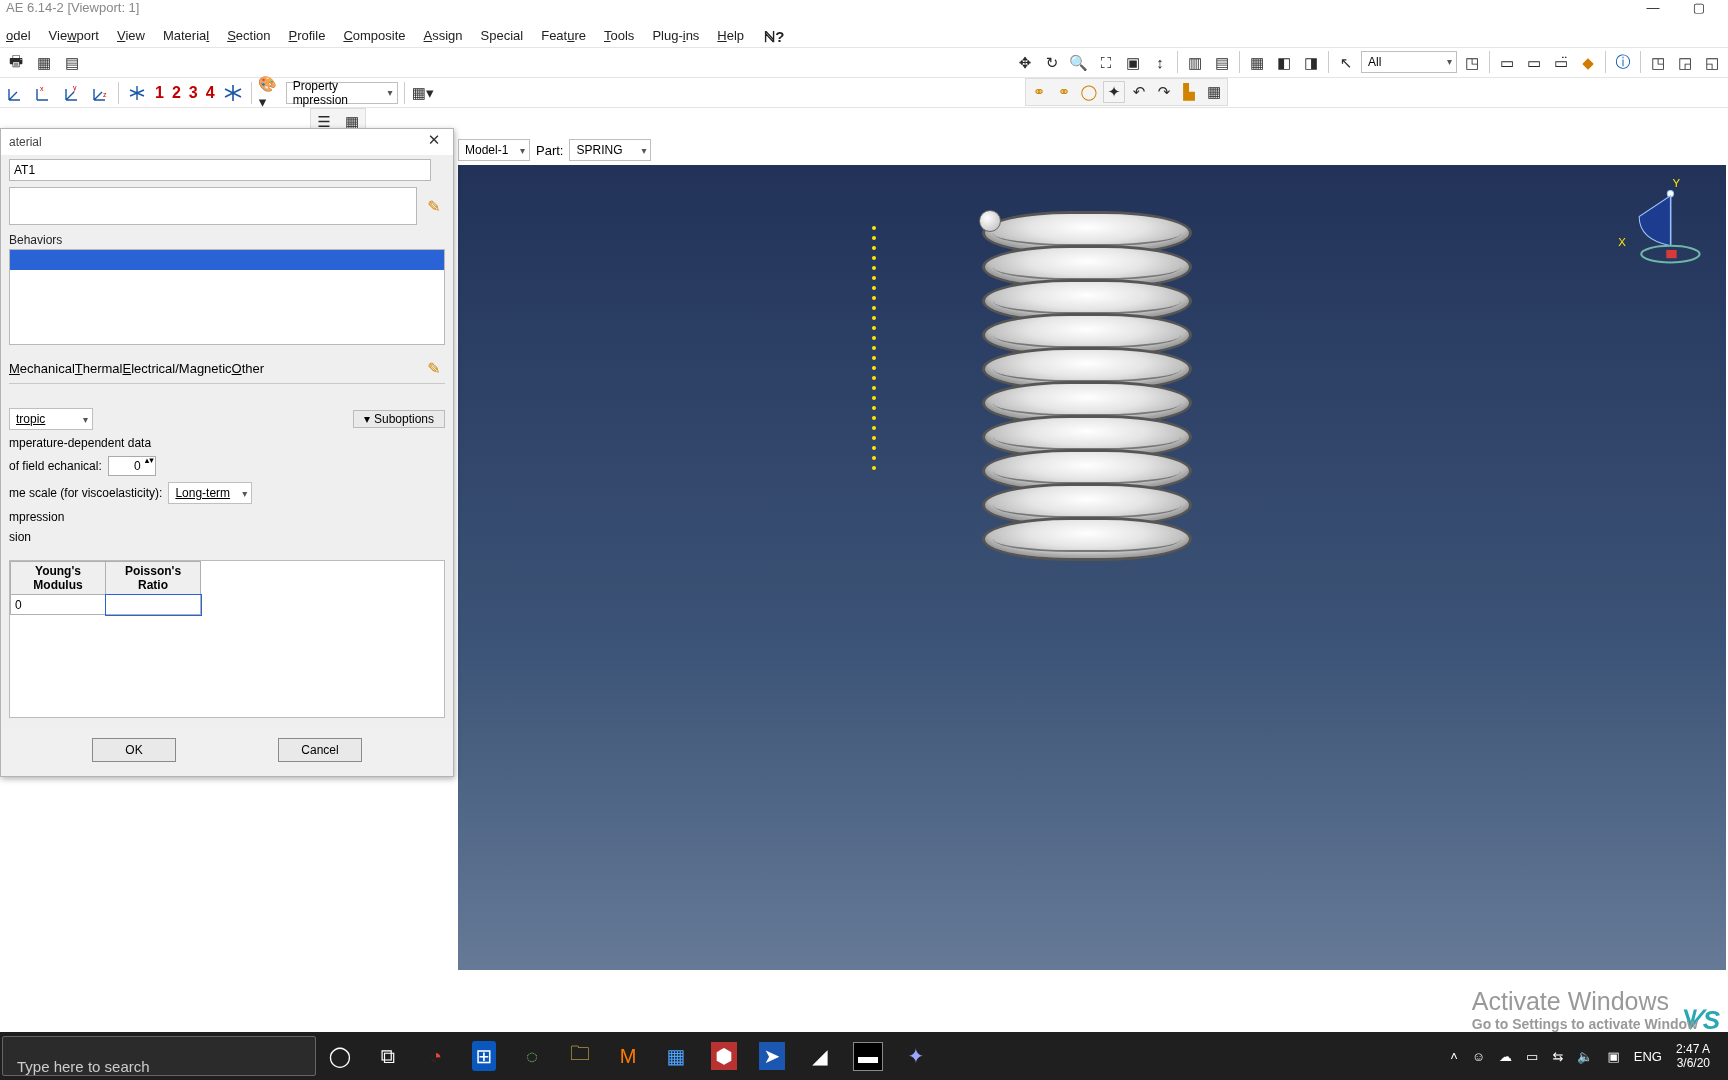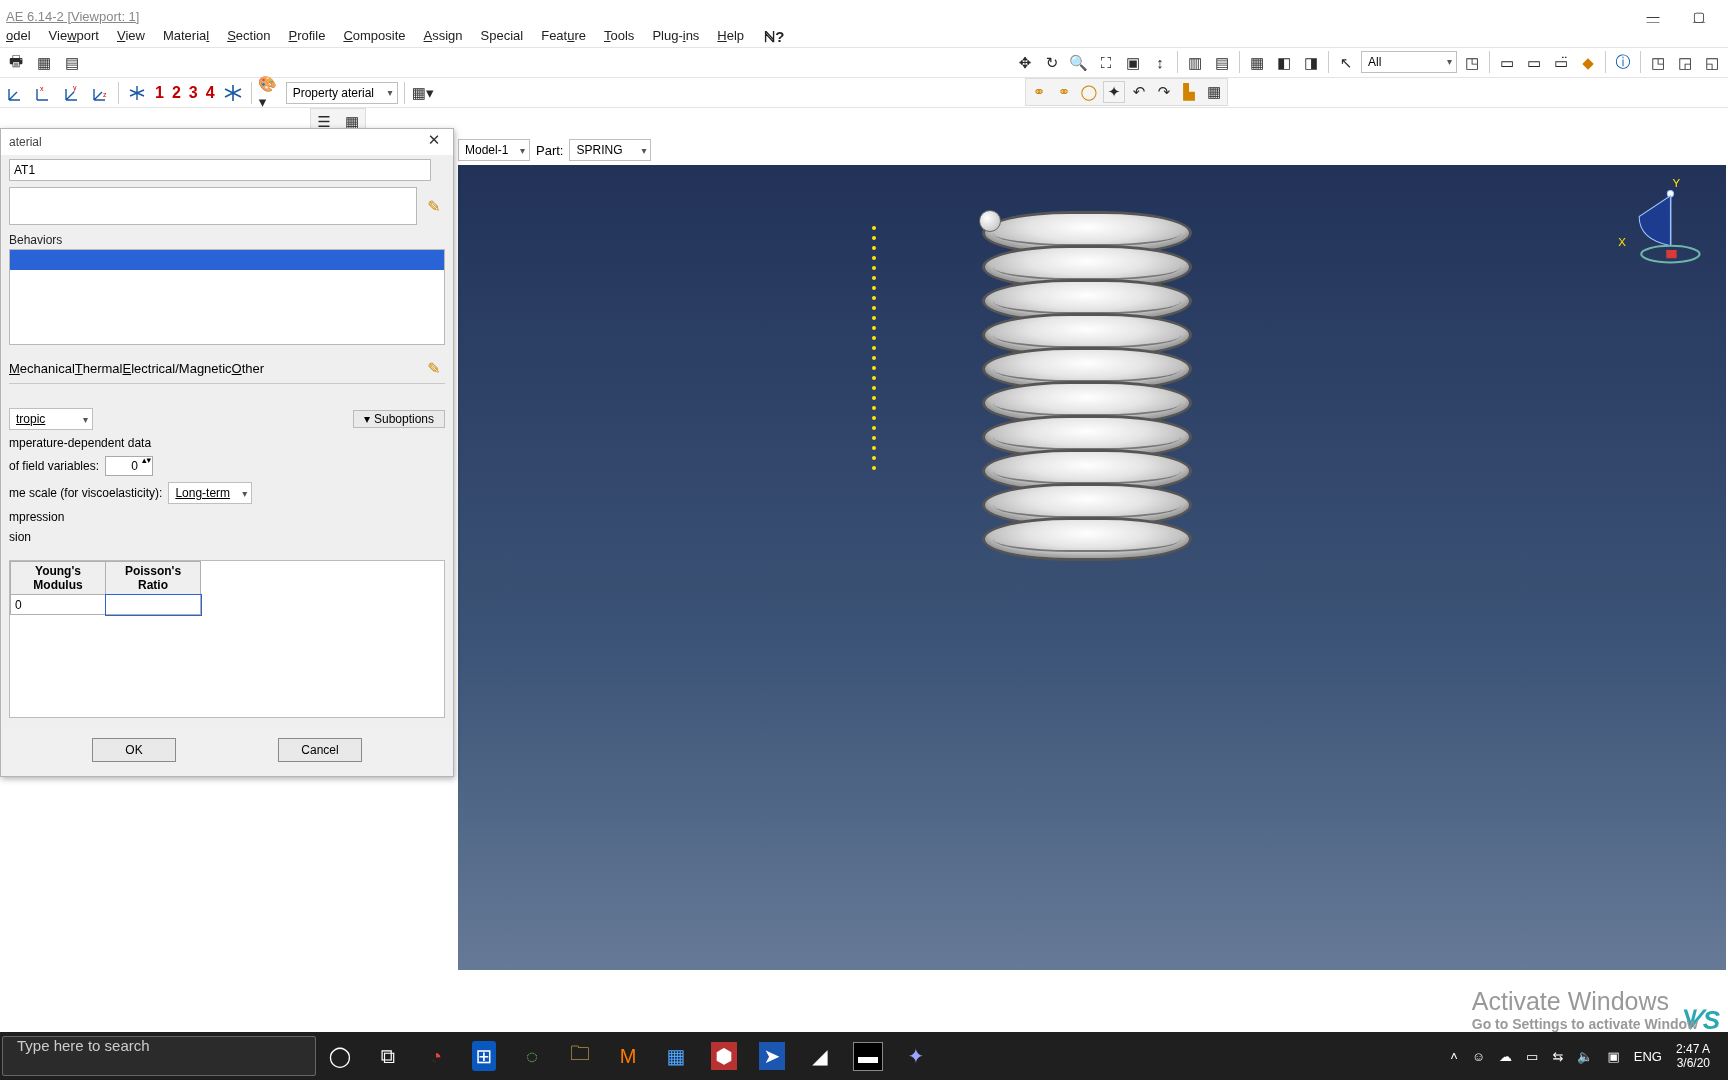--- a/index.html
+++ b/index.html
@@ -1,19 +1,19 @@
 <!DOCTYPE html>
 <html><head>
 <meta charset="utf-8">
 <style>
 * { box-sizing: border-box; margin: 0; padding: 0; font-family: "Segoe UI", Tahoma, sans-serif; user-select: none; }
 body { width: 1728px; height: 1080px; background: #fff; overflow: hidden; position: relative; font-size: 13px; }
 
 
-.titlebar { height: 24px; background: #fff; color: #888; display: flex; align-items: flex-end; padding: 0 6px; text-decoration: underline; }
+.titlebar { height: 24px; background: #fff; color: #888; display: flex; align-items: flex-start; padding: 0 6px; }
 .titlebar .sp { flex: 1; }
 .titlebar .winbtn { width: 46px; text-align: center; color: #222; }
 
 
 .menubar { height: 24px; display: flex; align-items: center; gap: 18px; padding: 0 6px; border-bottom: 1px solid #e4e4e4; }
 .menubar span { color: #222; }
 .menubar span u { text-decoration: underline; }
 
 
 .toolbar { display: flex; align-items: center; height: 30px; gap: 4px; padding: 0 4px; border-bottom: 1px solid #e4e4e4; }
@@ -87,21 +87,21 @@
 
 .ds-mark { position:absolute; right:8px; bottom:44px; font-size:26px; color:#29a7b3; font-style:italic; font-weight:bold;}
 
 
 .activate { position: absolute; right: 30px; bottom: 48px; color: #999; text-align:left;}
 .activate .big { font-size: 25px; }
 .activate .small { font-size: 14px; font-weight: bold; }
 
 
 .taskbar { position: absolute; left: 0; right: 0; bottom: 0; height: 48px; background: #1f1f1f; display: flex; align-items: center; padding-left: 2px; color: #fff; }
-.search { flex: 0 0 314px; height: 40px; background: #2b2b2b; display: flex; align-items: flex-start; padding: 0 14px; border: 1px solid #666; border-radius:2px; color: #ccc; font-size: 15px; }
+.search { flex: 0 0 314px; height: 40px; background: #2b2b2b; display: flex; align-items: flex-end; padding: 0 14px; border: 1px solid #666; border-radius:2px; color: #ccc; font-size: 15px; }
 .tb-icon { width: 48px; height: 48px; display: flex; align-items: center; justify-content: center; font-size: 20px; color: #fff; }
 .taskbar .sp { flex: 1; }
 .tray { display: flex; align-items: center; gap: 14px; padding: 0 12px; font-size: 13px; }
 .clock { text-align: right; font-size: 12px; line-height: 14px; padding-right:6px;}
 
 svg { display: block; }
 </style>
 </head>
 <body>
 
@@ -202,21 +202,21 @@
   <span class="redno">2</span>
   <span class="redno">3</span>
   <span class="redno">4</span>
   <span class="blueaxis">
       <svg viewBox="0 0 20 20">
         <path d="M10 2 L10 18 M2 14 L18 6 M2 6 L18 14" stroke="#1856a6" stroke-width="1.6" fill="none"></path>
       </svg>
     </span>
   <span class="sep"></span>
   <span class="icon">🎨▾</span>
-  <div class="dropdown" style="width:112px">Property aterial</div>
+  <div class="dropdown" style="width:112px">Property mpression</div>
   <span class="sep"></span>
   <span class="icon">▦▾</span>
 </div>
 
 <div class="row2-right">
   <span class="icon" style="color:#d18400">⚭</span>
   <span class="icon" style="color:#d18400">⚭</span>
   <span class="icon" style="color:#d18400">◯</span>
   <span class="icon rim">✦</span>
   <span class="icon">↶</span>
@@ -319,21 +319,21 @@
 
     <div class="form">
       <div class="line" style="justify-content:space-between">
         <div class="dropdown dd-sm">tropic</div>
         <div class="subopt">▾ <span>Suboptions</span></div>
       </div>
       <div class="line">
           <span>mperature-dependent data</span>
         </div>
       <div class="line">
-        <span>of field variables:</span>
+        <span>of field echanical:</span>
         <div class="field-spin">0</div>
       </div>
       <div class="line">
         <span>me scale (for viscoelasticity):</span>
         <div class="dropdown dd-sm">Long-term</div>
       </div>
       <div class="line">
           <span>mpression</span>
         </div>
       <div class="line">

